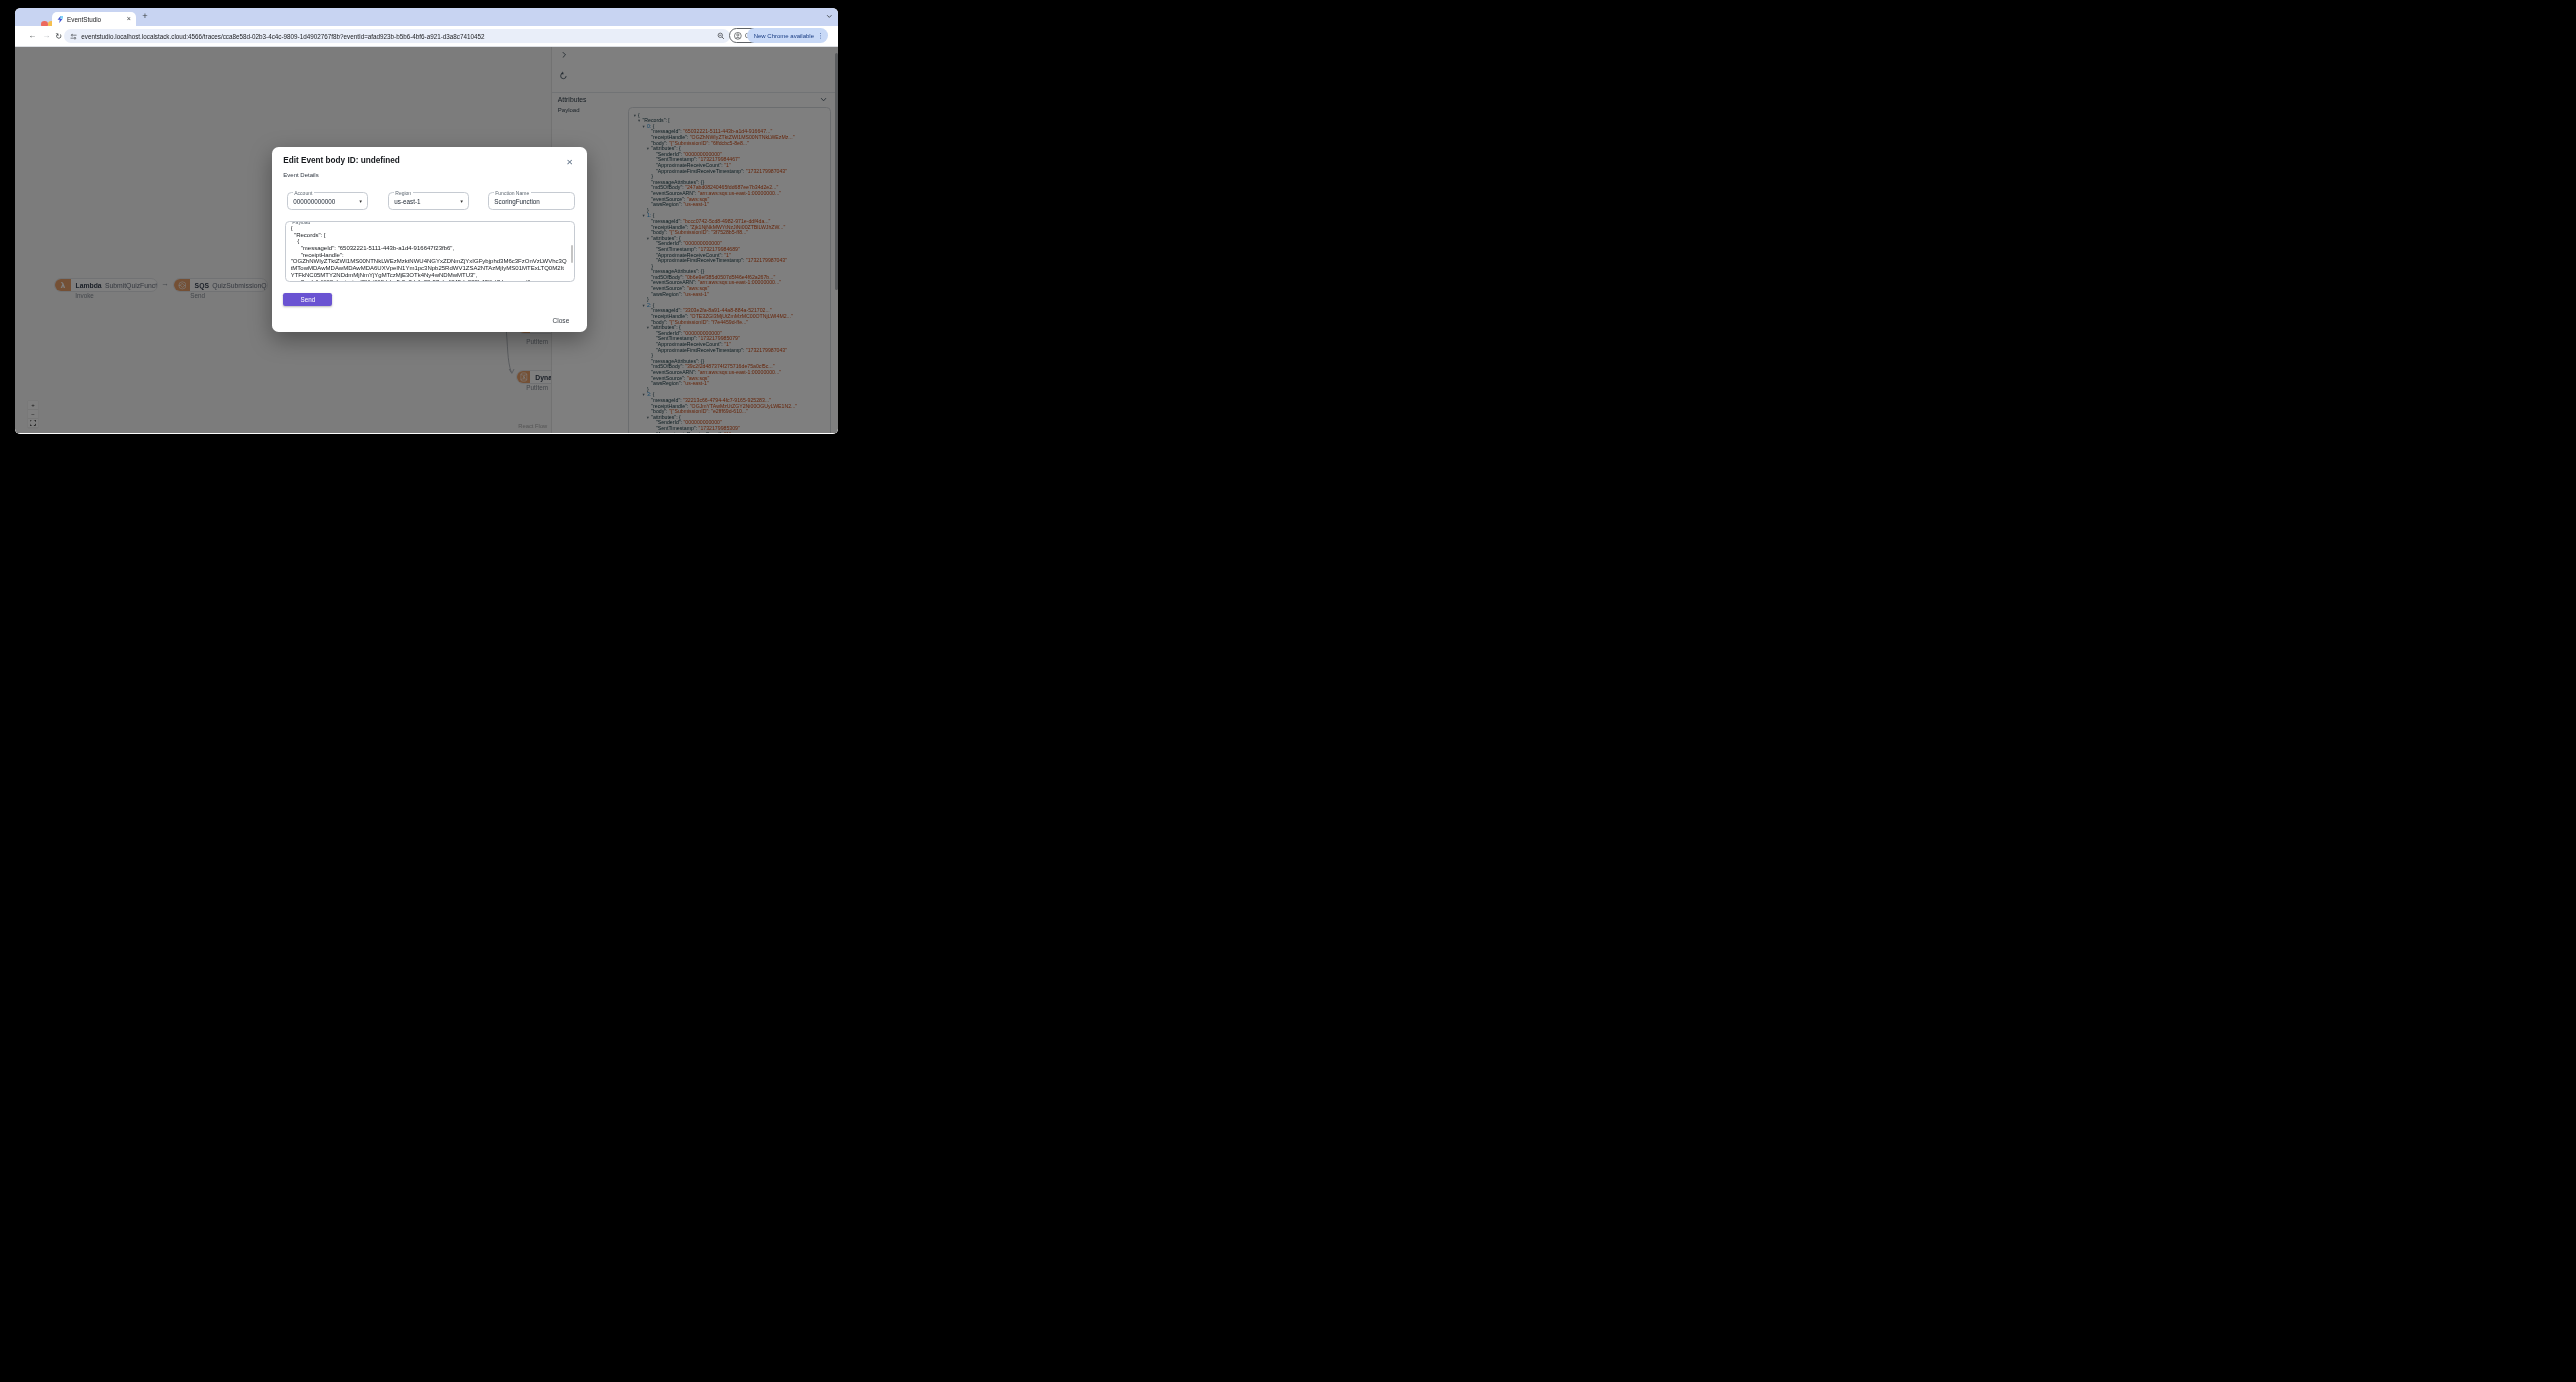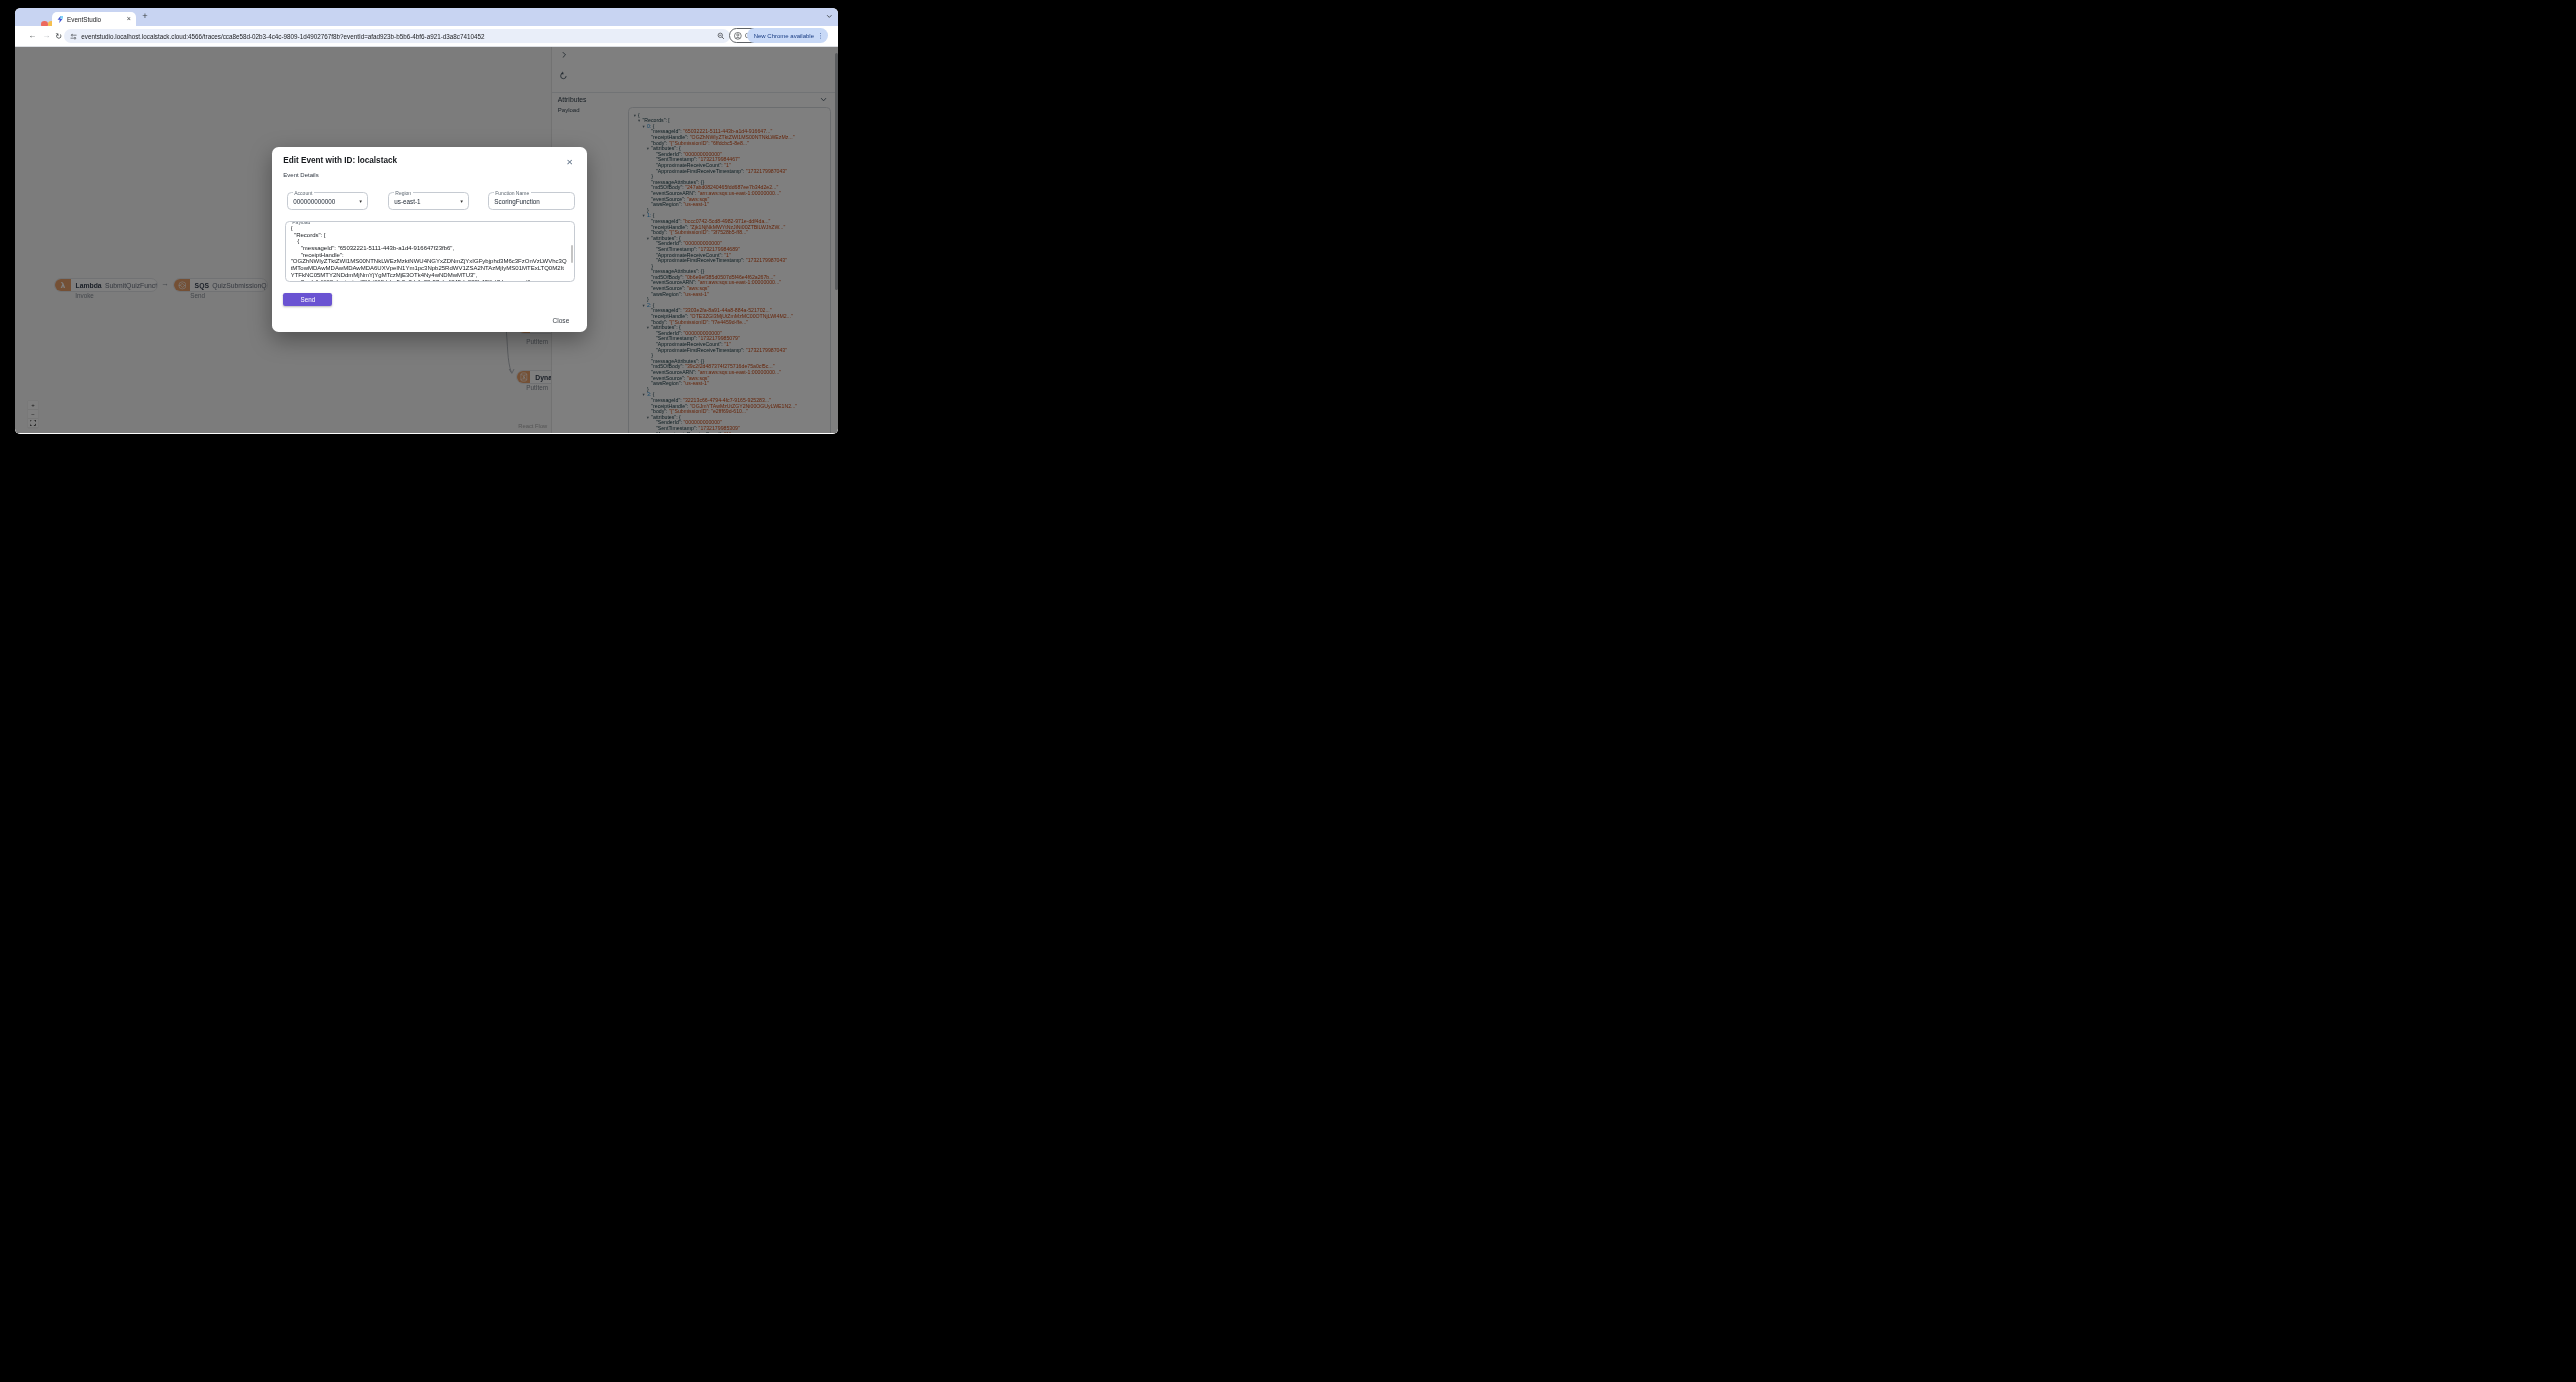--- a/index.html
+++ b/index.html
@@ -246,21 +246,21 @@
         </div>
       </div>
 
       <div class="page-scrollbar">
           <div class="page-thumb"></div>
         </div>
 
       <div class="overlay"></div>
 
       <div class="modal">
-        <div class="modal-title">Edit Event with ID: localstack</div>
+        <div class="modal-title">Edit Event body ID: undefined</div>
         <span class="modal-x">✕</span>
         <div class="modal-subtitle">Event Details</div>
 
         <div class="field" style="left:15px;top:45px;width:81px;">
           <span class="field-label">Account</span>
           <span class="field-value">000000000000</span>
           <span class="field-caret">▼</span>
         </div>
         <div class="field" style="left:116px;top:45px;width:81px;">
           <span class="field-label">Region</span>

